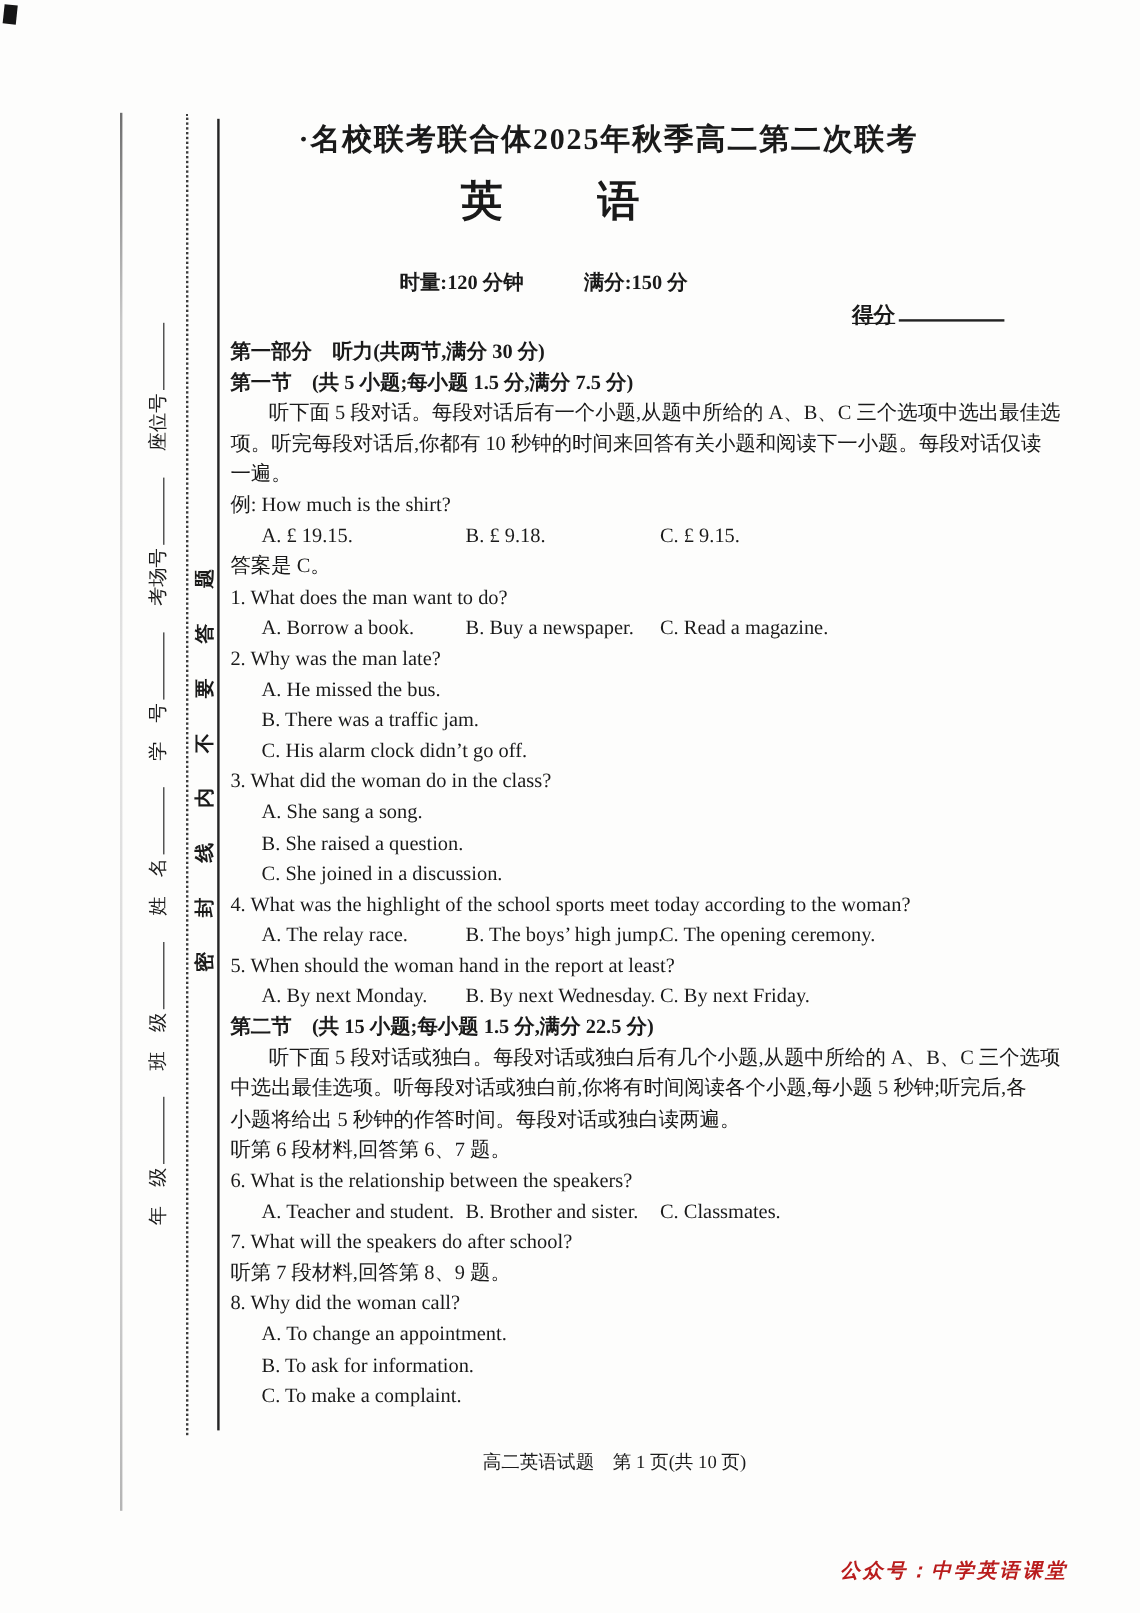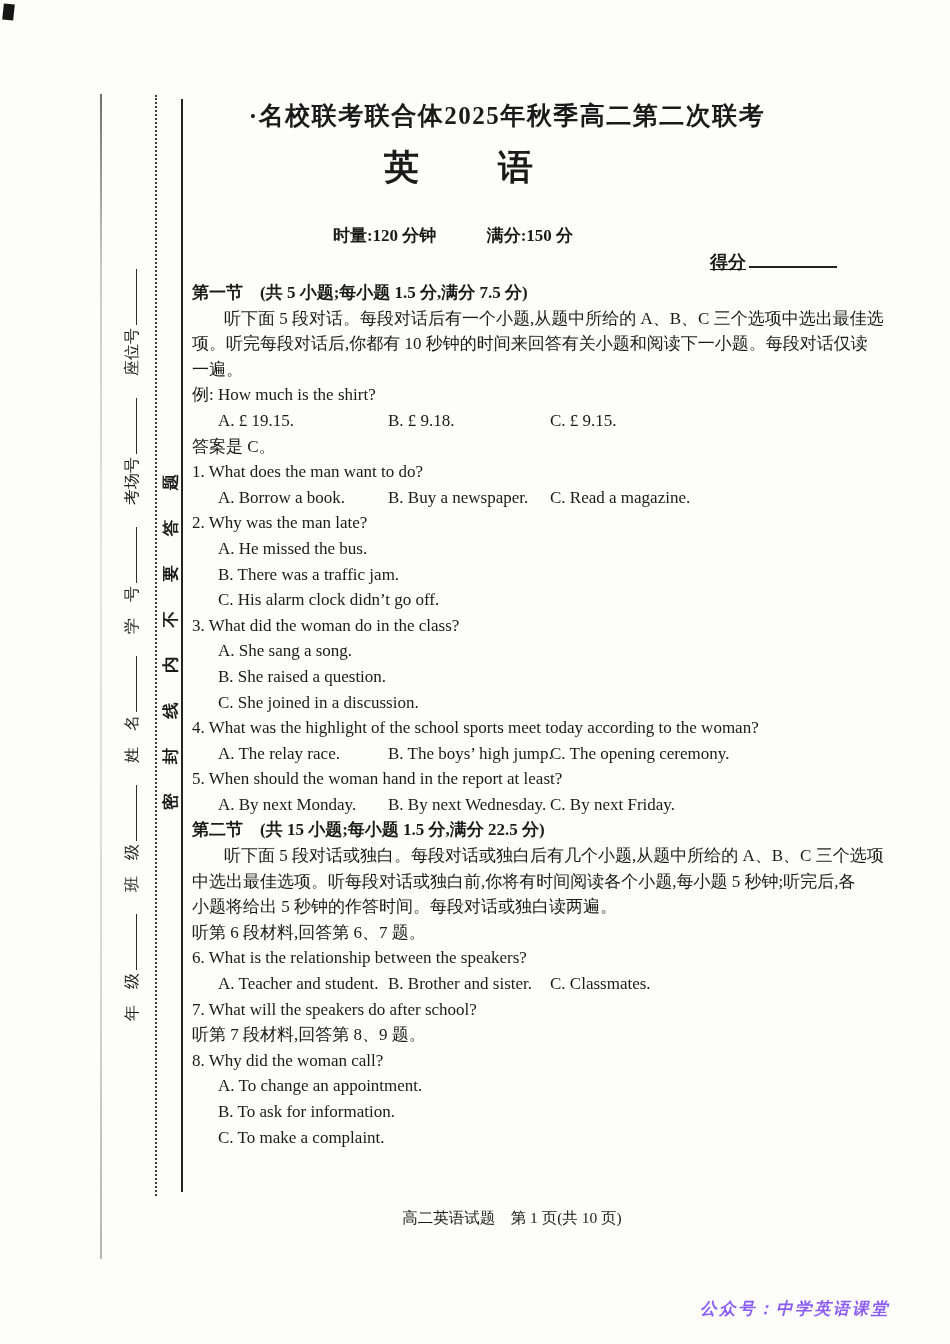--- a/index.html
+++ b/index.html
@@ -42,21 +42,21 @@
   .line.indent{padding-left:32px;}
   .line.pad{padding-left:26px;}
   .line.opts{position:relative;}
   .opt-col{position:absolute;top:0;}
   .opt-col.c0{left:26px;}
   .opt-col.c1{left:196px;}
   .opt-col.c2{left:358px;}
   
   .page-footer{top:1208px;font-size:15.5px;transform:translateX(37px);}
   .watermark{position:absolute;left:700px;top:1298px;font-size:16.5px;font-weight:bold;
-    font-style:italic;letter-spacing:2.5px;color:#8b5cf6;white-space:nowrap;}
+    font-style:italic;letter-spacing:2.5px;color:#b91c1c;white-space:nowrap;}
 </style>
 </head>
 <body>
 
 <div class="corner-mark"></div>
 <div class="paper-edge"></div>
 
 <div class="student-strip">
     <span class="field"><span>年　级</span><span class="blank"></span></span>
     <span class="field"><span>班　级</span><span class="blank"></span></span>
@@ -82,20 +82,21 @@
 <div class="center-line subject-title">英　　语</div>
 <div class="center-line exam-meta">
   <span>时量:120 分钟</span>
   <span class="gap">满分:150 分</span>
 </div>
 <div class="score-box">
   <span>得分</span><span class="score-blank"></span>
 </div>
 
 <div class="exam-body">
+    <div class="line bold">第一部分　听力(共两节,满分 30 分)</div>
     <div class="line bold">第一节　(共 5 小题;每小题 1.5 分,满分 7.5 分)</div>
     <div class="line indent">听下面 5 段对话。每段对话后有一个小题,从题中所给的 A、B、C 三个选项中选出最佳选</div>
     <div class="line">项。听完每段对话后,你都有 10 秒钟的时间来回答有关小题和阅读下一小题。每段对话仅读</div>
     <div class="line">一遍。</div>
     <div class="line">例: How much is the shirt?</div>
     <div class="line opts">
       <span class="opt-col c0">A. £ 19.15.</span>
       <span class="opt-col c1">B. £ 9.18.</span>
       <span class="opt-col c2">C. £ 9.15.</span>
     </div>

